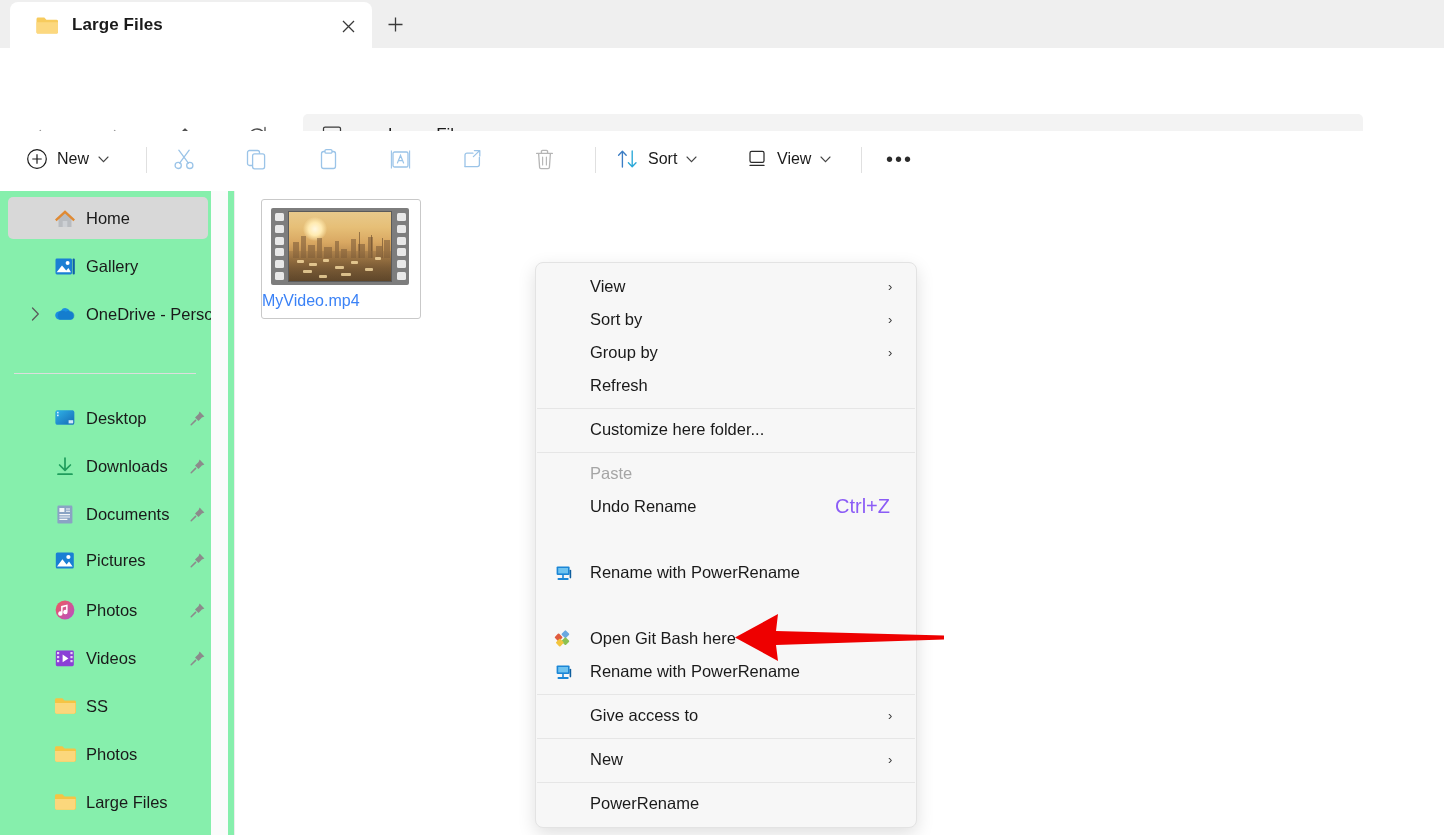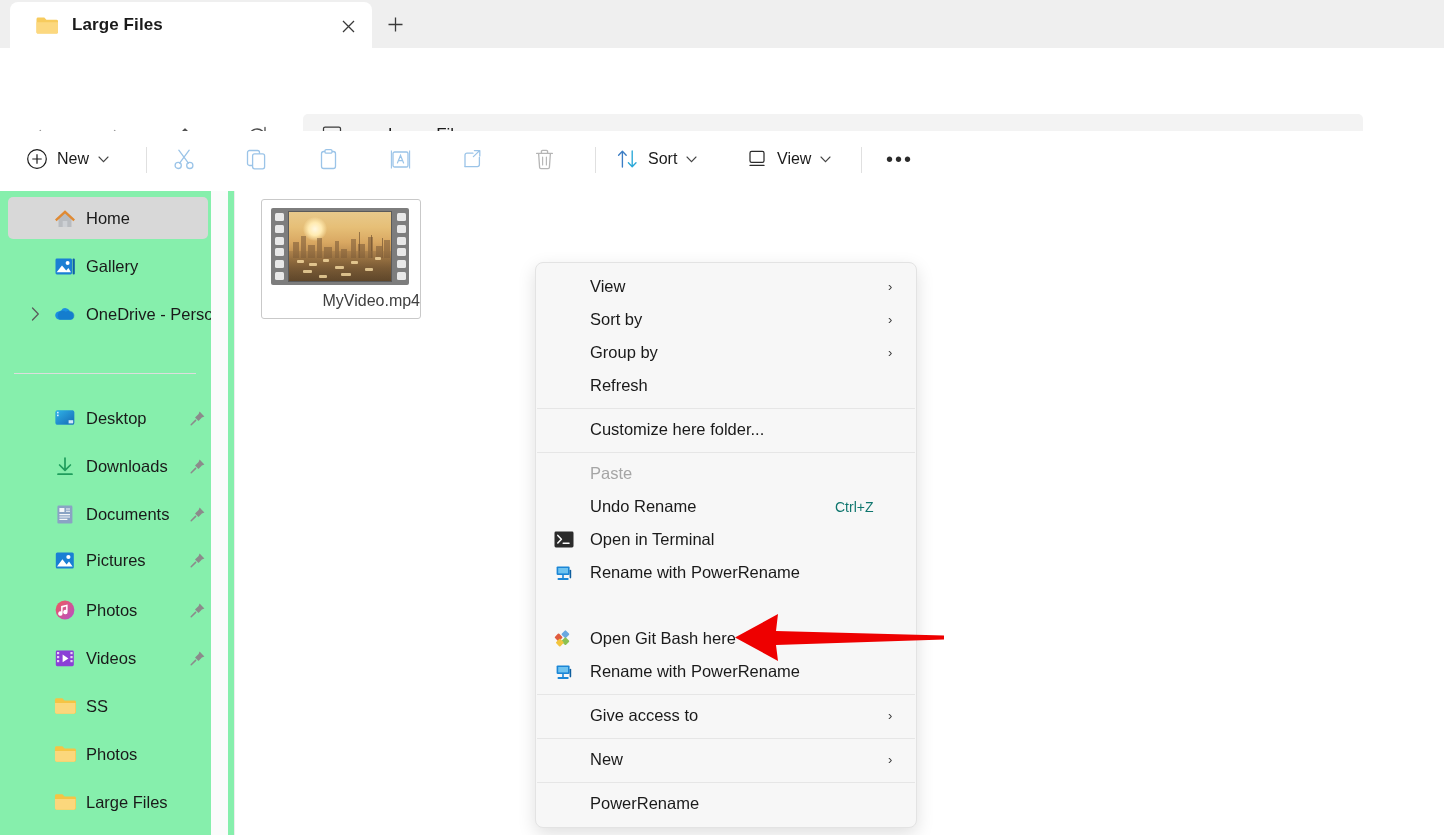--- a/index.html
+++ b/index.html
@@ -218,22 +218,22 @@
     width: 104px; height: 30px;
     background: linear-gradient(to bottom, rgba(150,112,66,.45), rgba(90,66,40,.7));
   }
   .car {
     position: absolute; background: rgba(255,228,170,0.75);
     border-radius: 1px;
   }
   .pole { position: absolute; background: rgba(110,80,48,0.65); width: 1px; }
   .file-name {
     position: absolute; left: 0; top: 92px;
-    width: 158px; text-align: right;
-    font-size: 16px; color: #404040;
+    width: 158px; text-align: left;
+    font-size: 16px; color: #3b82f6;
   }
 
   
   .ctxmenu {
     position: absolute; left: 535px; top: 262px;
     width: 380px; height: 564px;
     background: #f7f7f7;
     border: 1px solid #e3e3e3;
     border-radius: 8px;
     box-shadow: 0 6px 18px rgba(0,0,0,0.13);
@@ -251,21 +251,21 @@
     display: flex; align-items: center; justify-content: center;
   }
   .ctx-label {
     position: absolute; left: 50px;
     font-size: 16.5px; color: #1a1a1a;
     white-space: nowrap;
   }
   .ctx-label.disabled { color: #a5a5a5; }
   .ctx-accel {
     position: absolute; left: 295px;
-    font-size: 14px; color: #0f766e;
+    font-size: 20px; color: #8b5cf6;
   }
   .ctx-sub {
     position: absolute; left: 348px;
     font-size: 13px; color: #3a3a3a;
   }
   .ctx-sep {
     position: absolute; left: 1px;
     width: 378px; height: 1px; background: #e6e6e6;
   }
 
@@ -736,30 +736,20 @@
 
     <div class="ctx-item" style="top:194px">
       <span class="ctx-label disabled">Paste</span>
     </div>
 
     <div class="ctx-item" style="top:227px">
       <span class="ctx-label">Undo Rename</span>
       <span class="ctx-accel">Ctrl+Z</span>
     </div>
 
-    <div class="ctx-item" style="top:260px">
-      <span class="ctx-icon">
-        <svg width="20" height="17" viewBox="0 0 20 17">
-          <rect x="0.5" y="0.5" width="19" height="16" rx="1.4" fill="#2b2b2b"></rect>
-          <path d="M3.8 4.4 L7.4 8.2 L3.8 12" stroke="#ffffff" stroke-width="1.5" fill="none" stroke-linecap="round" stroke-linejoin="round"></path>
-          <path d="M9.2 12.2 H15" stroke="#ffffff" stroke-width="1.5" stroke-linecap="round"></path>
-        </svg>
-      </span>
-      <span class="ctx-label">Open in Terminal</span>
-    </div>
 
     <div class="ctx-item" style="top:293px">
       <span class="ctx-icon">
         <svg width="20" height="18" viewBox="0 0 20 18">
           <rect x="2.6" y="2.4" width="13" height="8.6" rx="1.1" fill="#1b86d6"></rect>
           <rect x="4.2" y="4" width="9.8" height="5.4" fill="#6fc3f0"></rect>
           <path d="M9 11 V14" stroke="#1b86d6" stroke-width="1.6"></path>
           <path d="M4.4 15 H13.8" stroke="#1b86d6" stroke-width="1.8" stroke-linecap="round"></path>
           <path d="M16.4 6.6 V13.6" stroke="#0e5e9e" stroke-width="1.6" stroke-linecap="round"></path>
         </svg>

